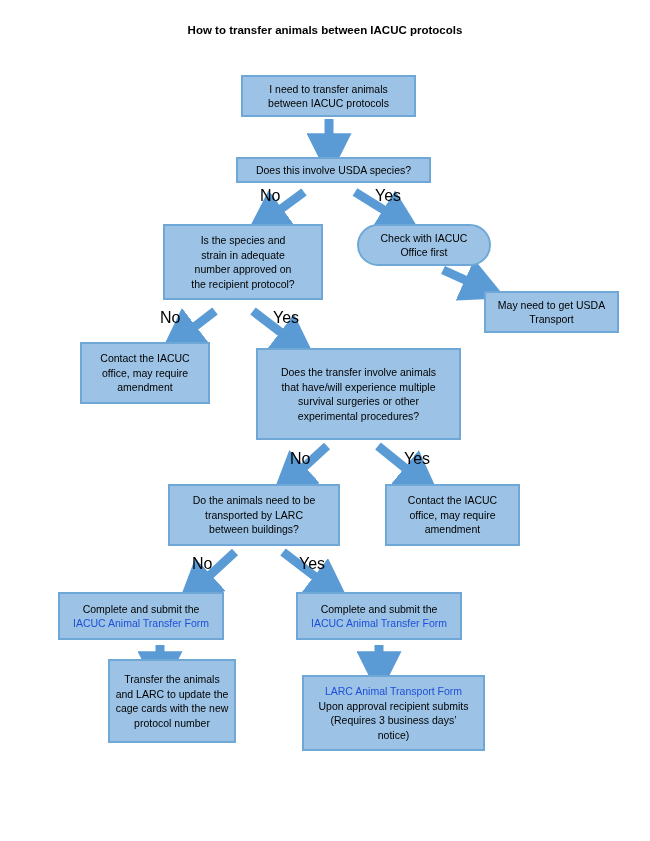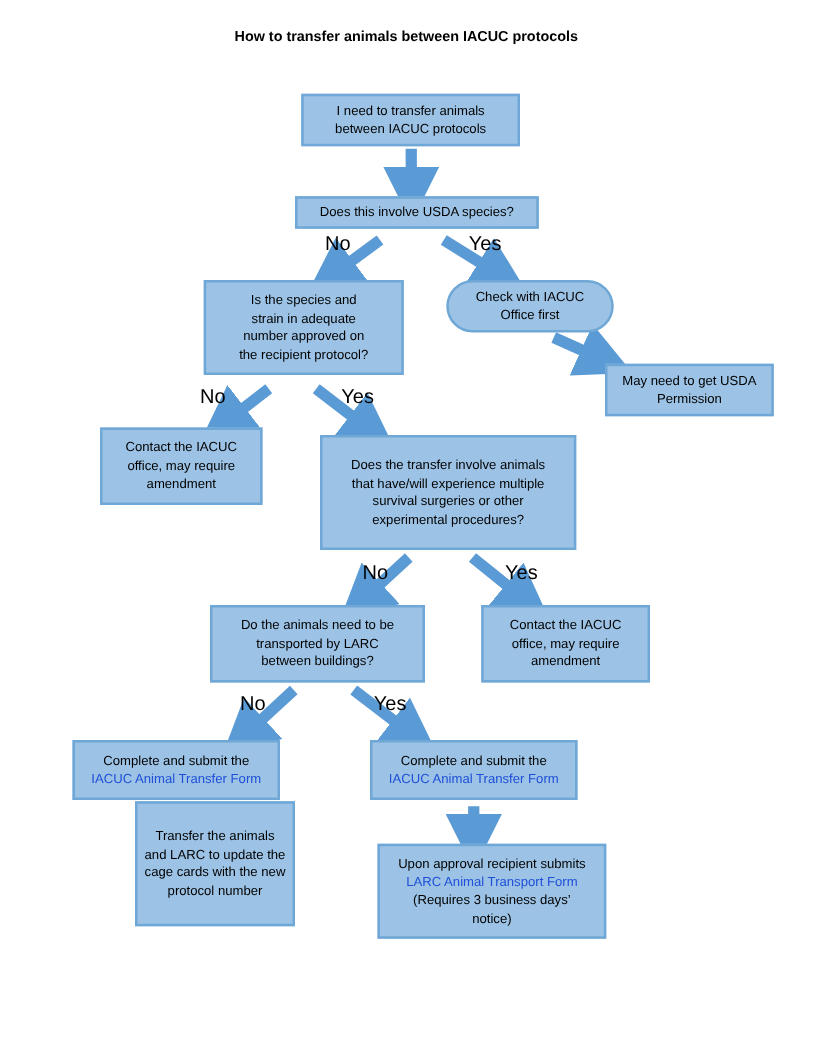--- a/index.html
+++ b/index.html
@@ -117,21 +117,21 @@
       </div>
       <div class="node" style="left: 357px; top: 224px; width: 134px; height: 42px; background: rgb(156, 195, 229); border-color: rgb(111, 168, 214); border-radius: 21px;">
         <div class="inner">
           <span class="line">Check with IACUC</span>
           <span class="line">Office first</span>
         </div>
       </div>
       <div class="node" style="left: 484px; top: 291px; width: 135px; height: 42px; background: rgb(156, 195, 229); border-color: rgb(111, 168, 214);">
         <div class="inner">
           <span class="line">May need to get USDA</span>
-          <span class="line">Permission</span>
+          <span class="line">Transport</span>
         </div>
       </div>
       <div class="node" style="left: 163px; top: 224px; width: 160px; height: 76px; background: rgb(156, 195, 229); border-color: rgb(111, 168, 214);">
         <div class="inner">
           <span class="line">Is the species and</span>
           <span class="line">strain in adequate</span>
           <span class="line">number approved on</span>
           <span class="line">the recipient protocol?</span>
         </div>
       </div>
@@ -169,32 +169,32 @@
           <span class="line">Complete and submit the</span>
           <span class="line link" style="color: rgb(31, 79, 216);">IACUC Animal Transfer Form</span>
         </div>
       </div>
       <div class="node" style="left: 296px; top: 592px; width: 166px; height: 48px; background: rgb(156, 195, 229); border-color: rgb(111, 168, 214);">
         <div class="inner">
           <span class="line">Complete and submit the</span>
           <span class="line link" style="color: rgb(31, 79, 216);">IACUC Animal Transfer Form</span>
         </div>
       </div>
-      <div class="node" style="left: 108px; top: 641px; width: 128px; height: 100px; background: rgb(156, 195, 229); border-color: rgb(111, 168, 214);">
+      <div class="node" style="left: 108px; top: 659px; width: 128px; height: 84px; background: rgb(156, 195, 229); border-color: rgb(111, 168, 214);">
         <div class="inner">
           <span class="line">Transfer the animals</span>
           <span class="line">and LARC to update the</span>
           <span class="line">cage cards with the new</span>
           <span class="line">protocol number</span>
         </div>
       </div>
       <div class="node" style="left: 302px; top: 675px; width: 183px; height: 76px; background: rgb(156, 195, 229); border-color: rgb(111, 168, 214);">
         <div class="inner">
+          <span class="line link" style="color: rgb(31, 79, 216);">LARC Animal Transport Form</span>
           <span class="line">Upon approval recipient submits</span>
-          <span class="line link" style="color: rgb(31, 79, 216);">LARC Animal Transport Form</span>
           <span class="line">(Requires 3 business days’</span>
           <span class="line">notice)</span>
         </div>
       </div>
     </div>
   <div id="labels-layer">
       <div class="edge-label" style="left: 260px; top: 189px;">No</div>
       <div class="edge-label" style="left: 375px; top: 189px;">Yes</div>
       <div class="edge-label" style="left: 160px; top: 311px;">No</div>
       <div class="edge-label" style="left: 273px; top: 311px;">Yes</div>

